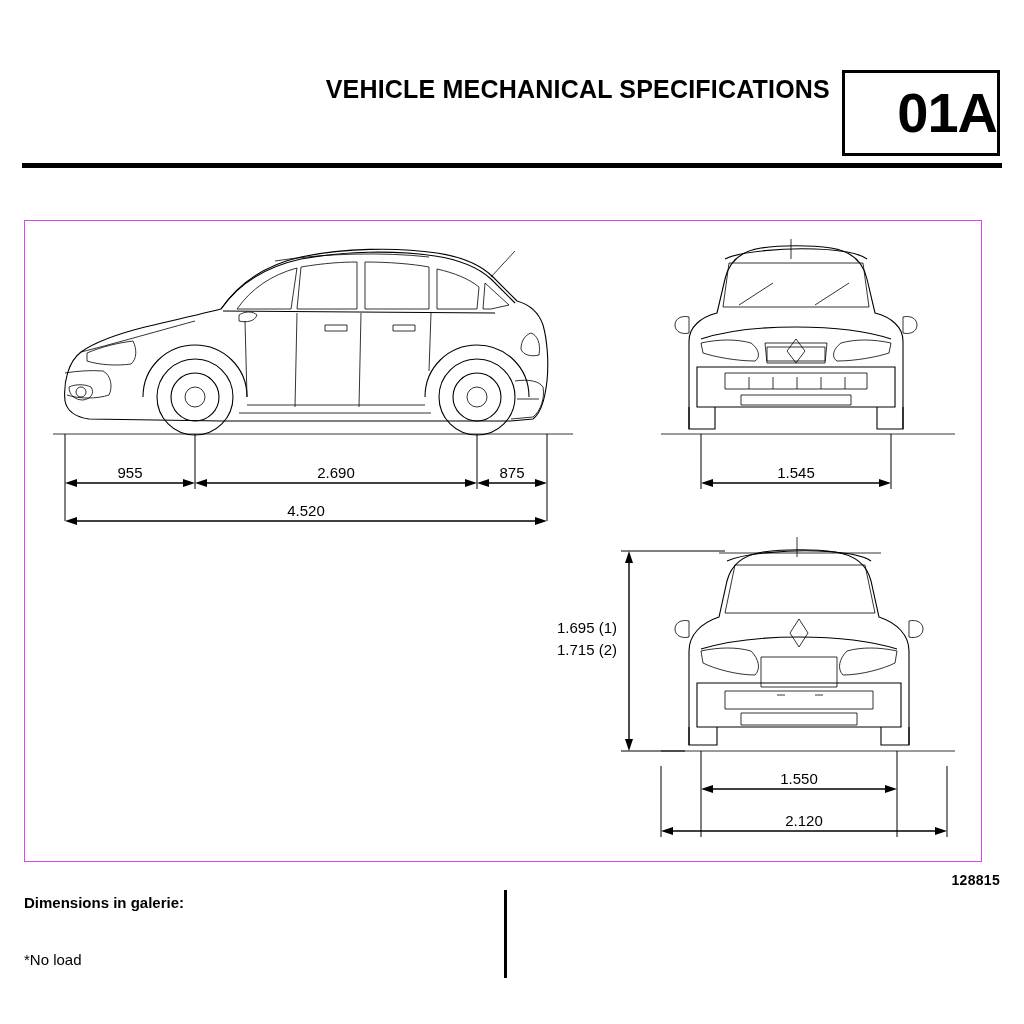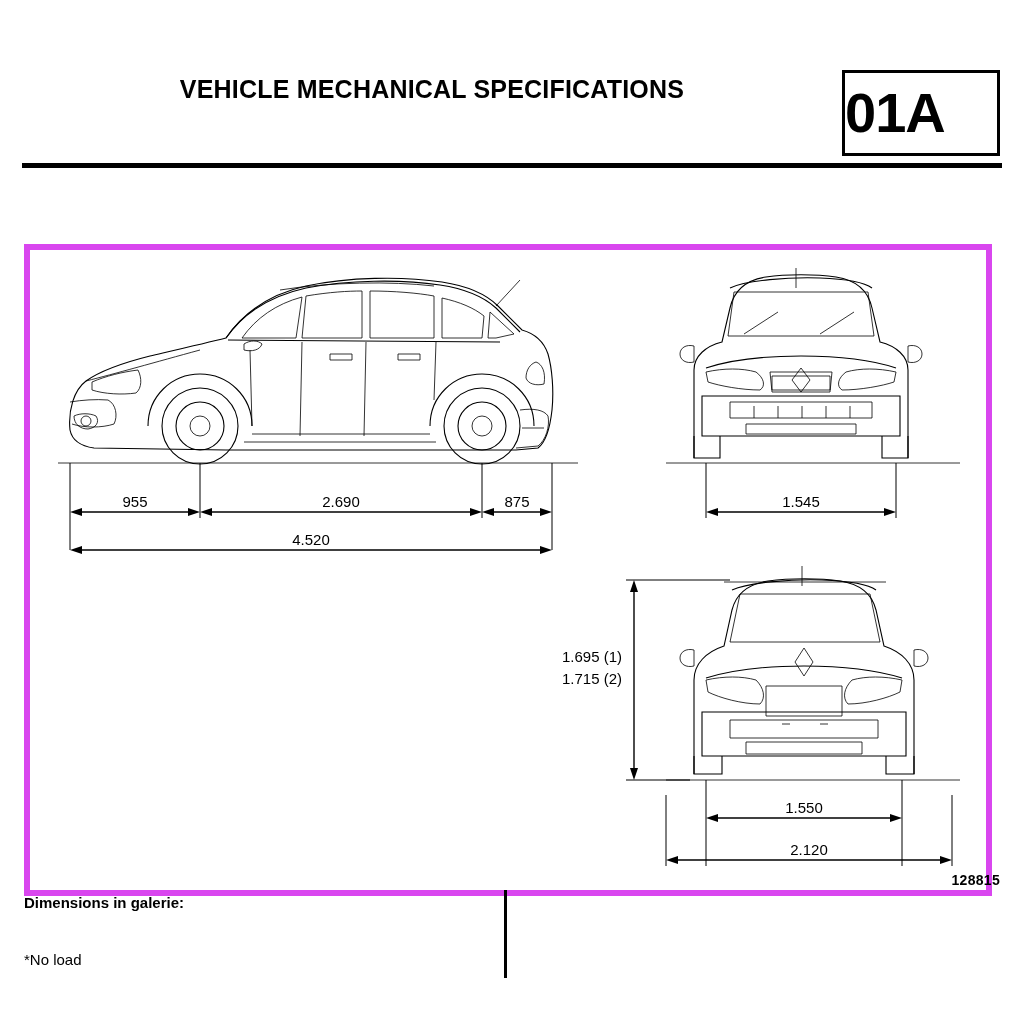--- a/index.html
+++ b/index.html
@@ -18,24 +18,24 @@
 
   
   .header {
     position: absolute;
     left: 0; top: 0;
     width: 1024px;
     height: 170px;
   }
   .title-block {
     position: absolute;
-    left: 27px;
+    left: 20px;
     top: 72px;
     width: 810px;
-    text-align: center;
+    text-align: right;
   }
   .title-main {
     font-size: 25px;
     font-weight: bold;
     letter-spacing: 0.2px;
     line-height: 34px;
   }
   .title-sub {
     font-size: 21px;
     font-weight: bold;
@@ -44,45 +44,45 @@
   }
   .section-code {
     position: absolute;
     right: 24px;
     top: 70px;
     width: 152px;
     height: 80px;
     border: 3px solid #000;
     display: flex;
     align-items: center;
-    justify-content: flex-start;
+    justify-content: flex-end;
   }
   .section-code span {
     font-size: 56px;
     font-weight: bold;
     line-height: 56px;
     letter-spacing: -1px;
   }
   .header-rule {
     position: absolute;
     left: 22px;
     top: 163px;
     width: 980px;
     height: 5px;
     background: #000;
   }
 
   
   .figure-frame {
     position: absolute;
     left: 24px;
-    top: 244px;
+    top: 220px;
     width: 956px;
     height: 640px;
-    border: 6px solid #d946ef;
+    border: 1px solid #d946ef;
     background: #fff;
   }
 
   .fig-id {
     position: absolute;
     right: 24px;
     top: 872px;
     font-size: 14px;
     font-weight: bold;
     letter-spacing: 0.3px;

